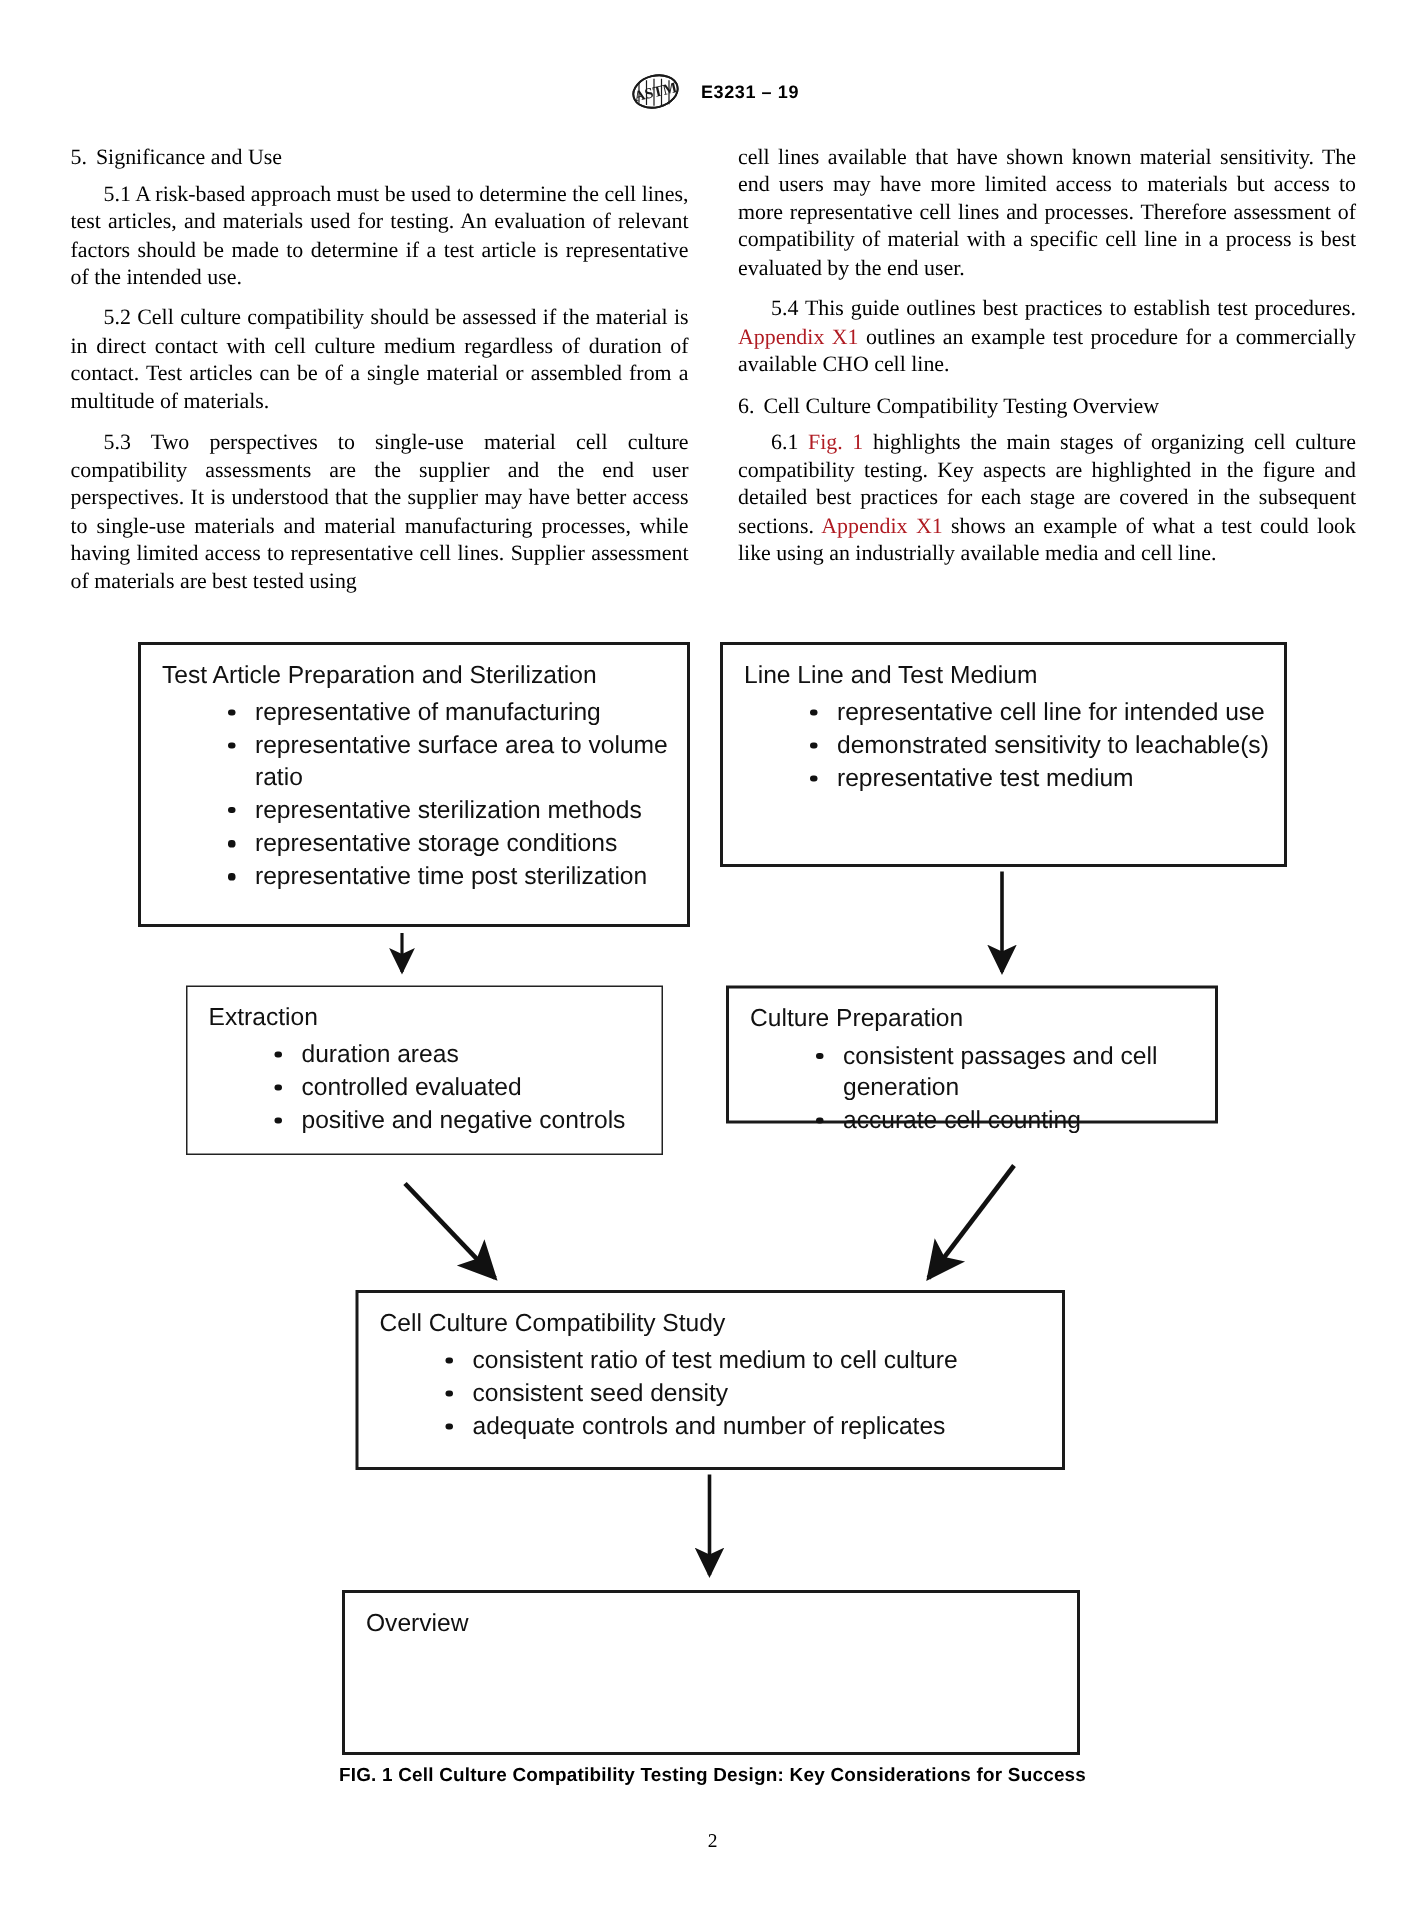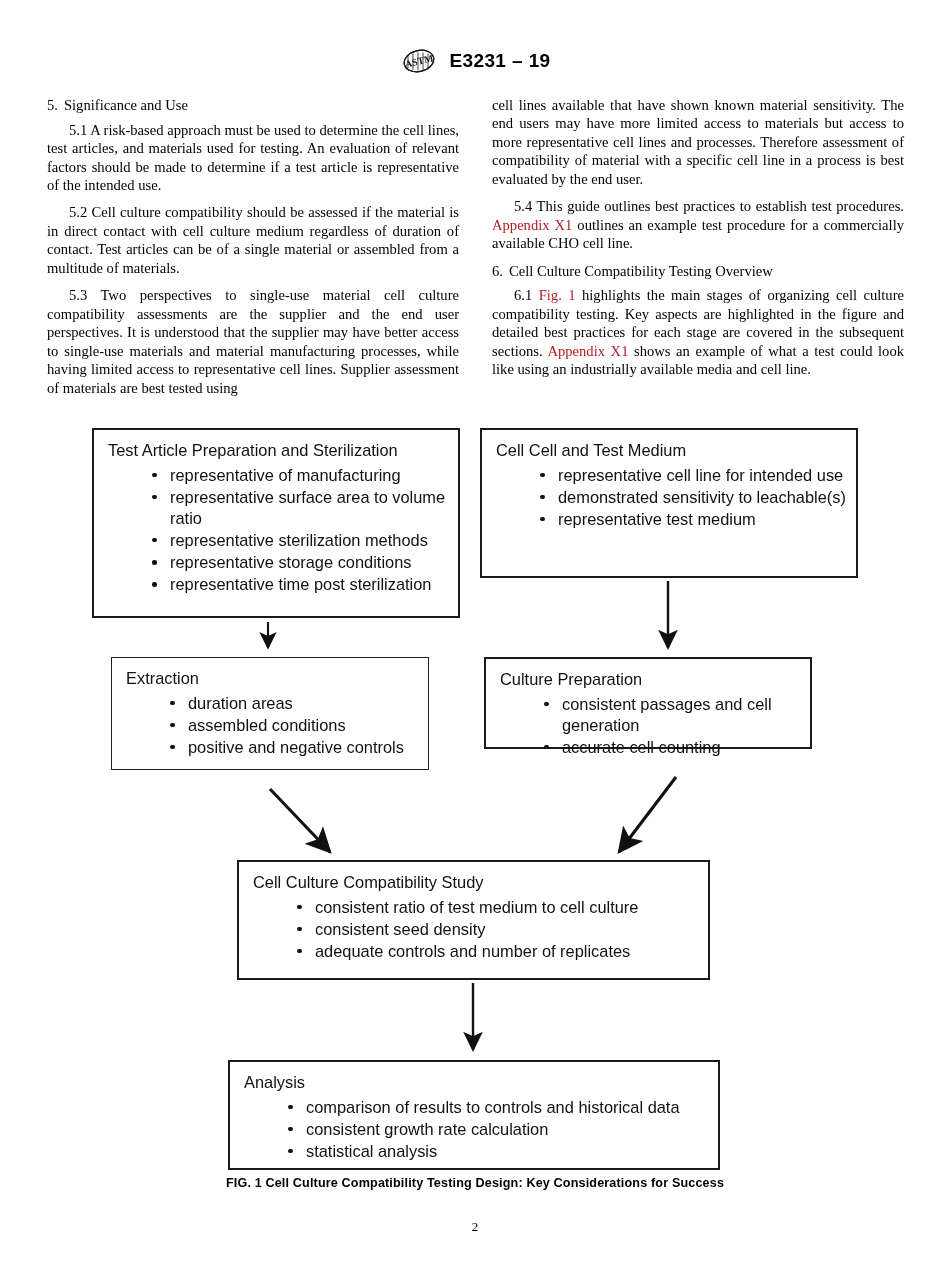--- a/index.html
+++ b/index.html
@@ -22,21 +22,21 @@
     width: 950px;
     display: flex;
     align-items: center;
     justify-content: center;
     gap: 10px;
   }
   .astm-logo { width: 40px; height: 30px; display: block; }
   .header-title {
     font-family: "Liberation Sans", sans-serif;
     font-weight: bold;
-    font-size: 19px;
+    font-size: 12px;
     letter-spacing: 0.4px;
   }
 
   
   .columns {
     position: absolute;
     top: 96px;
     left: 47px;
     width: 858px;
     display: flex;
@@ -214,33 +214,33 @@
     <ul>
       <li>representative of manufacturing</li>
       <li>representative surface area to volume ratio</li>
       <li>representative sterilization methods</li>
       <li>representative storage conditions</li>
       <li>representative time post sterilization</li>
     </ul>
   </div>
 
   <div class="fbox" style="left:480px; top:428px; width:378px; height:150px;">
-    <div class="btitle">Cell Cell and Test Medium</div>
+    <div class="btitle">Line Line and Test Medium</div>
     <ul>
       <li>representative cell line for intended use</li>
       <li>demonstrated sensitivity to leachable(s)</li>
       <li>representative test medium</li>
     </ul>
   </div>
 
-  <div class="fbox thin" style="left:111px; top:657px; width:318px; height:113px;">
+  <div class="fbox thin" style="left:124px; top:657px; width:318px; height:113px;">
     <div class="btitle">Extraction</div>
     <ul>
       <li>duration areas</li>
-      <li>assembled conditions</li>
+      <li>controlled evaluated</li>
       <li>positive and negative controls</li>
     </ul>
   </div>
 
   <div class="fbox" style="left:484px; top:657px; width:328px; height:92px;">
     <div class="btitle">Culture Preparation</div>
     <ul>
       <li>consistent passages and cell generation</li>
       <li>accurate cell counting</li>
     </ul>
@@ -249,24 +249,19 @@
   <div class="fbox" style="left:237px; top:860px; width:473px; height:120px;">
     <div class="btitle">Cell Culture Compatibility Study</div>
     <ul>
       <li>consistent ratio of test medium to cell culture</li>
       <li>consistent seed density</li>
       <li>adequate controls and number of replicates</li>
     </ul>
   </div>
 
   <div class="fbox" style="left:228px; top:1060px; width:492px; height:110px;">
-    <div class="btitle">Analysis</div>
-    <ul>
-      <li>comparison of results to controls and historical data</li>
-      <li>consistent growth rate calculation</li>
-      <li>statistical analysis</li>
-    </ul>
+    <div class="btitle">Overview</div>
   </div>
 
   <div class="caption">FIG. 1 Cell Culture Compatibility Testing Design: Key Considerations for Success</div>
 </div>
 
 <div class="pagenum">2</div>
 
 </body></html>

